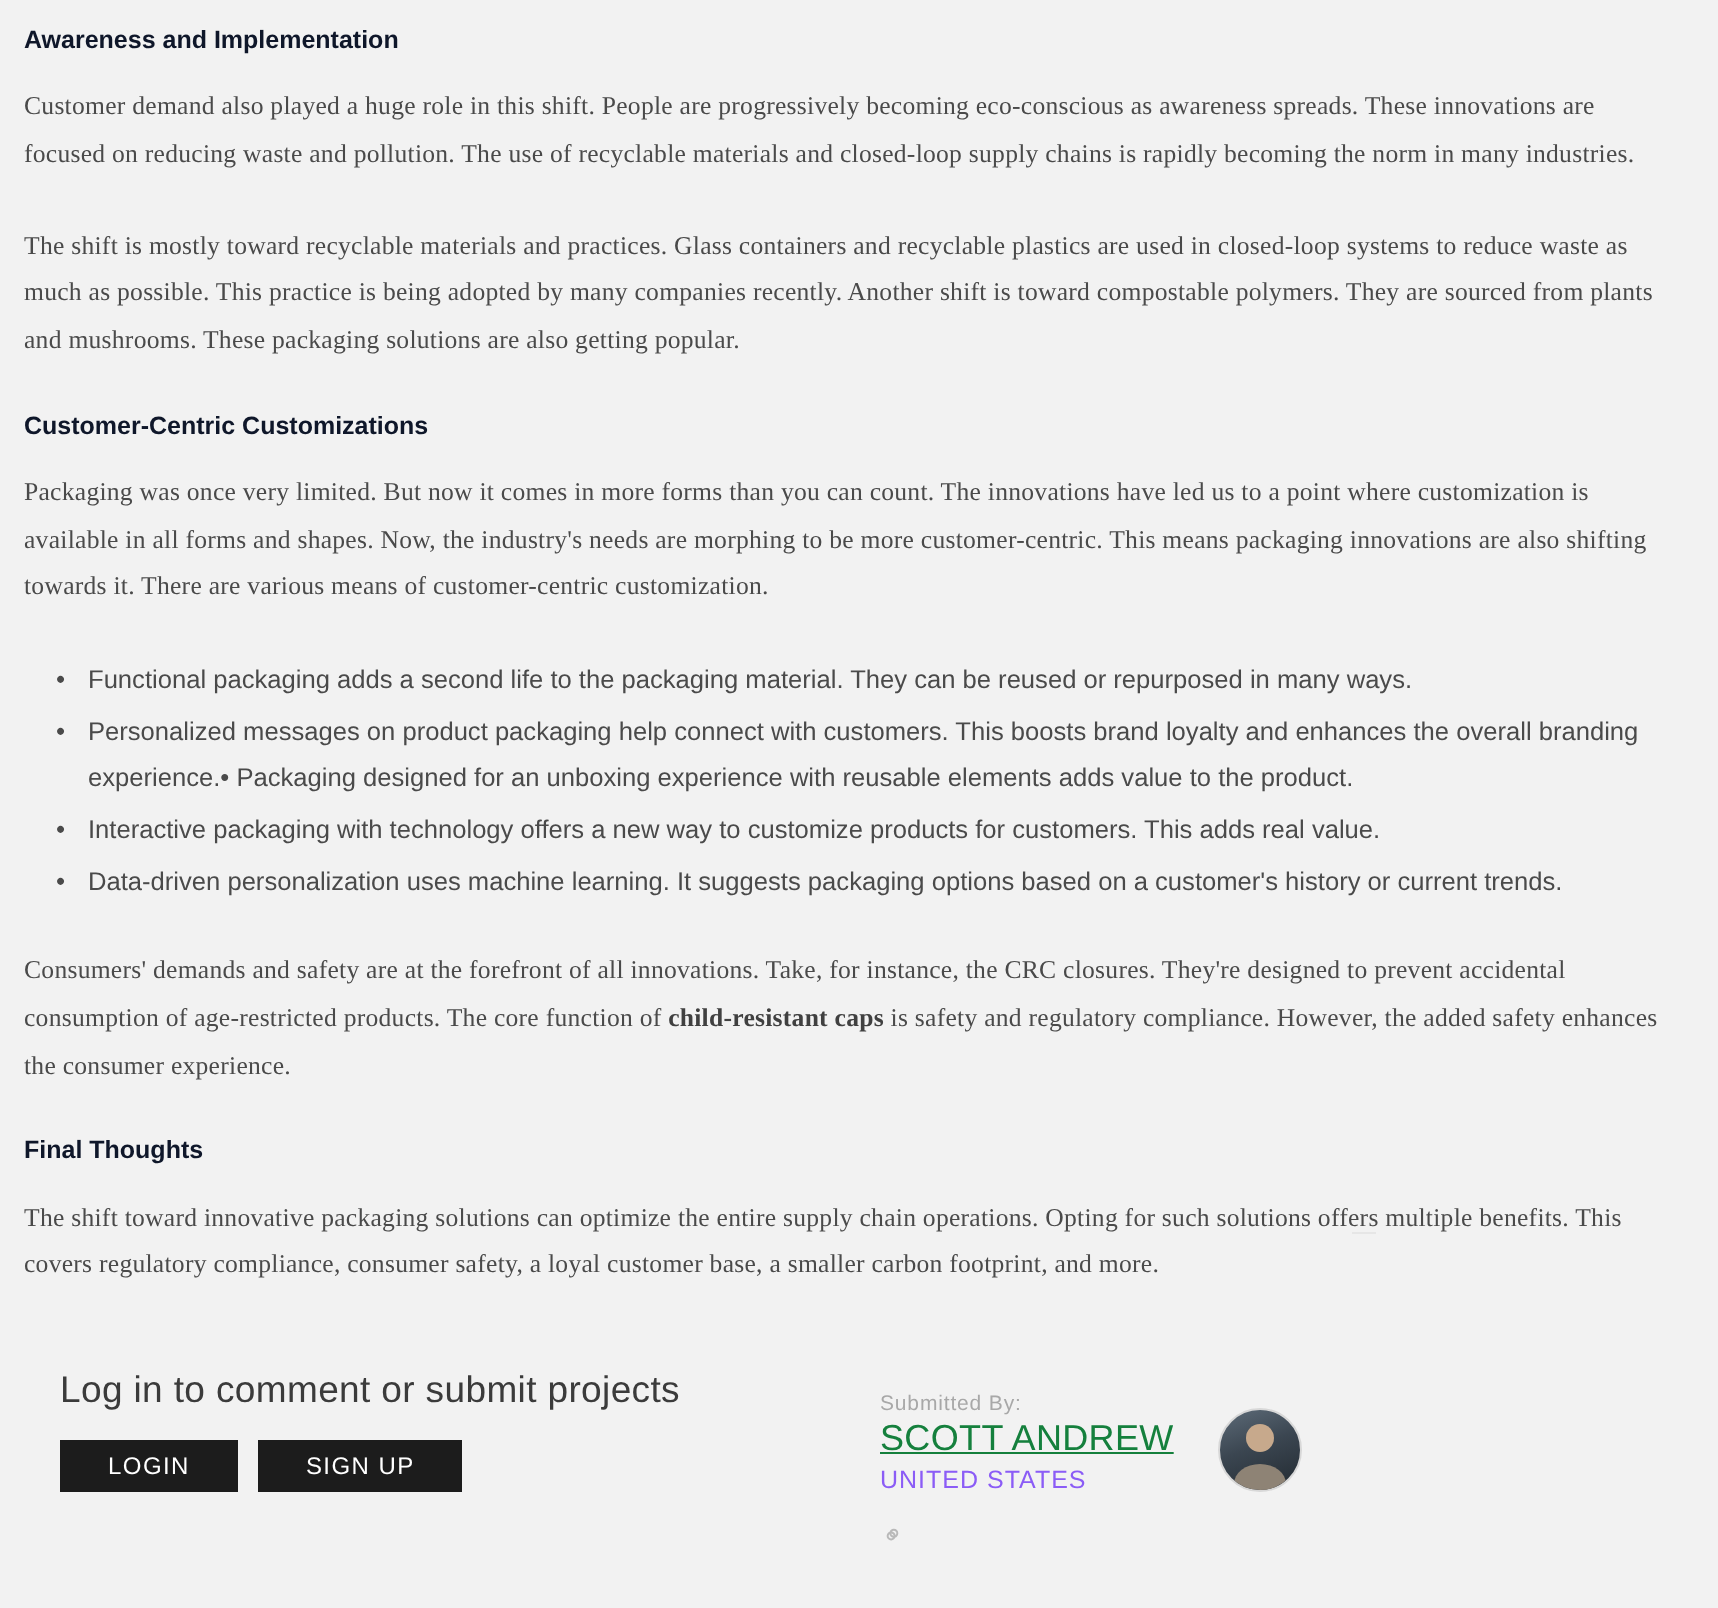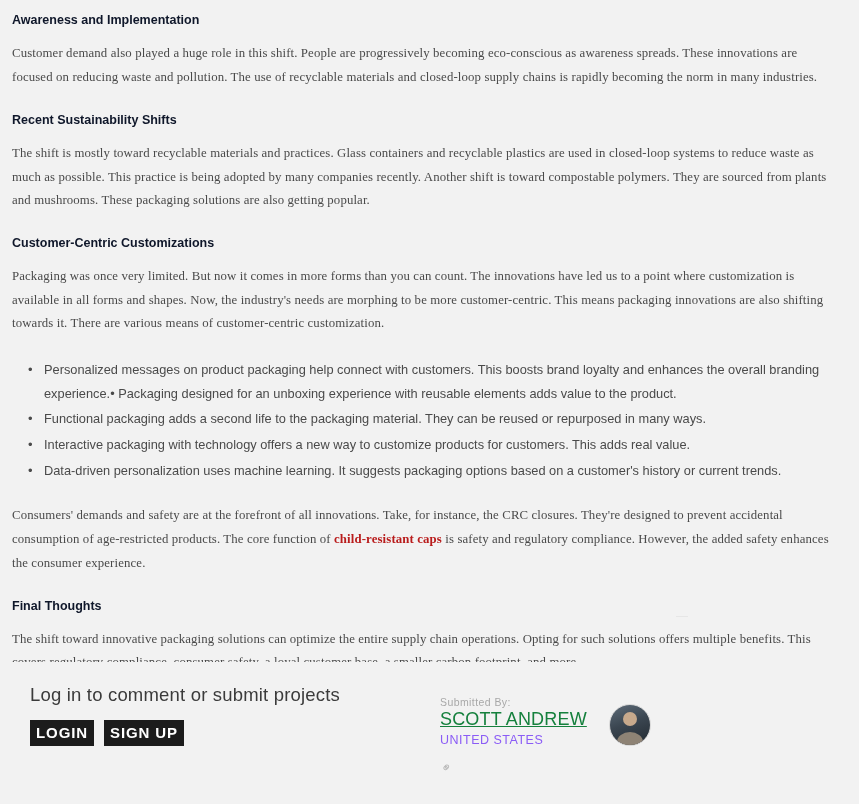--- a/index.html
+++ b/index.html
@@ -31,21 +31,21 @@
   }
   h3.sec.first { margin-top: 4px; }
   p.body {
     font-size: 12.8px;
     line-height: 1.85;
     color: #4a4a4a;
     margin: 0 0 22px 0;
     letter-spacing: 0.01em;
     font-family: Liberation Serif, serif;
   }
-  p.body b { color: #b91c1c; font-weight: bold; margin-top: 30px; }
+  p.body b { color: #404040; font-weight: bold; margin-top: 30px; }
   ul.bullets {
     margin: 0 0 22px 0;
     padding-left: 32px;
     list-style: none;
   }
   ul.bullets li {
     font-size: 12.8px;
     line-height: 1.85;
     color: #4a4a4a;
     margin-bottom: 2px;
@@ -79,24 +79,24 @@
     color: #3b3b3b;
     font-weight: normal;
     margin: 0 0 14px 0;
     letter-spacing: 0.01em;
   }
   .btns { display: flex; gap: 10px; }
   .btn {
     background: #1c1c1c;
     color: #ffffff;
     border: none;
-    font-size: 15px;
-    font-weight: bold;
+    font-size: 12px;
+    font-weight: normal;
     letter-spacing: 0.06em;
-    padding: 0 6px;
+    padding: 0 24px;
     height: 26px;
     line-height: 26px;
     cursor: pointer;
     font-family: "Liberation Sans", sans-serif;
     display: inline-block;
   }
   .submitted {
     margin-left: 10px;
     padding-top: 12px;
     display: flex;
@@ -176,29 +176,28 @@
 </head>
 <body>
 
 <div class="page">
 
   <div class="article">
 
     <h3 class="sec first">Awareness and Implementation</h3>
     <p class="body">Customer demand also played a huge role in this shift. People are progressively becoming eco-conscious as awareness spreads. These innovations are focused on reducing waste and pollution. The use of recyclable materials and closed-loop supply chains is rapidly becoming the norm in many industries.</p>
 
-    <h3 class="sec">Recent Sustainability Shifts</h3>
     <p class="body">The shift is mostly toward recyclable materials and practices. Glass containers and recyclable plastics are used in closed-loop systems to reduce waste as much as possible. This practice is being adopted by many companies recently. Another shift is toward compostable polymers. They are sourced from plants and mushrooms. These packaging solutions are also getting popular.</p>
 
     <h3 class="sec">Customer-Centric Customizations</h3>
     <p class="body">Packaging was once very limited. But now it comes in more forms than you can count. The innovations have led us to a point where customization is available in all forms and shapes. Now, the industry's needs are morphing to be more customer-centric. This means packaging innovations are also shifting towards it. There are various means of customer-centric customization.</p>
 
     <ul class="bullets">
+      <li>Functional packaging adds a second life to the packaging material. They can be reused or repurposed in many ways.</li>
       <li>Personalized messages on product packaging help connect with customers. This boosts brand loyalty and enhances the overall branding experience.• Packaging designed for an unboxing experience with reusable elements adds value to the product.</li>
-      <li>Functional packaging adds a second life to the packaging material. They can be reused or repurposed in many ways.</li>
       <li>Interactive packaging with technology offers a new way to customize products for customers. This adds real value.</li>
       <li>Data-driven personalization uses machine learning. It suggests packaging options based on a customer's history or current trends.</li>
     </ul>
 
     <p class="body"><span>Consumers' demands and safety are at the forefront of all innovations. Take, for instance, the CRC closures. They're designed to prevent accidental consumption of age-restricted products. The core function of </span><b>child-resistant caps</b><span> is safety and regulatory compliance. However, the added safety enhances the consumer experience.</span></p>
 
     <h3 class="sec">Final Thoughts</h3>
     <p class="body">The shift toward innovative packaging solutions can optimize the entire supply chain operations. Opting for such solutions offers multiple benefits. This covers regulatory compliance, consumer safety, a loyal customer base, a smaller carbon footprint, and more.</p>
 
   </div>

